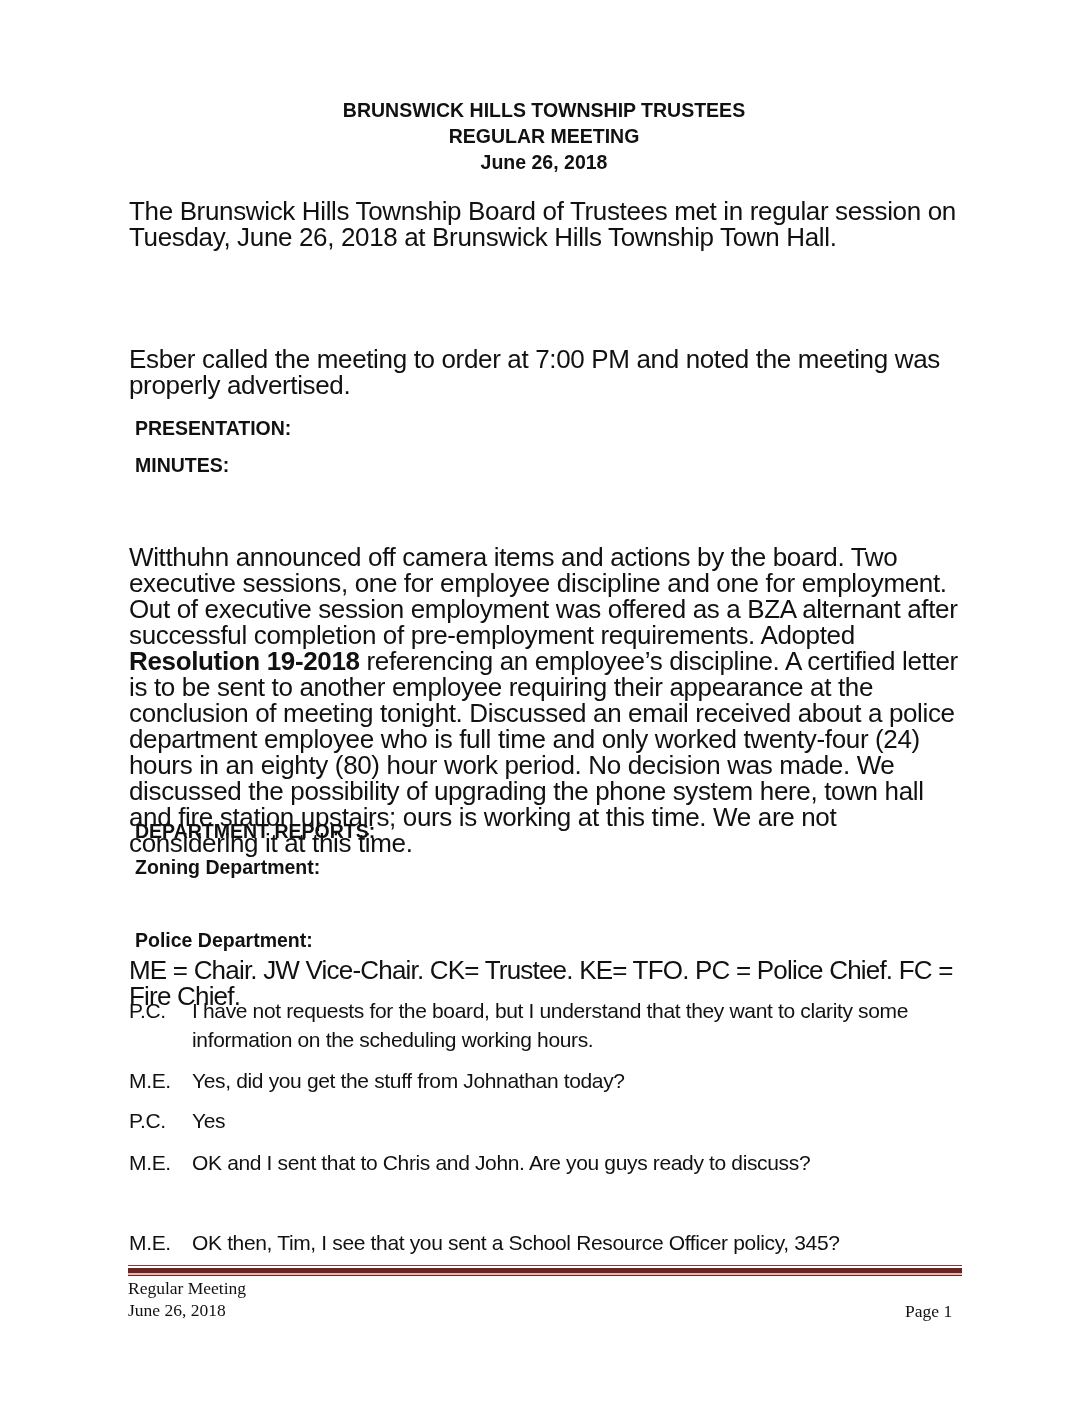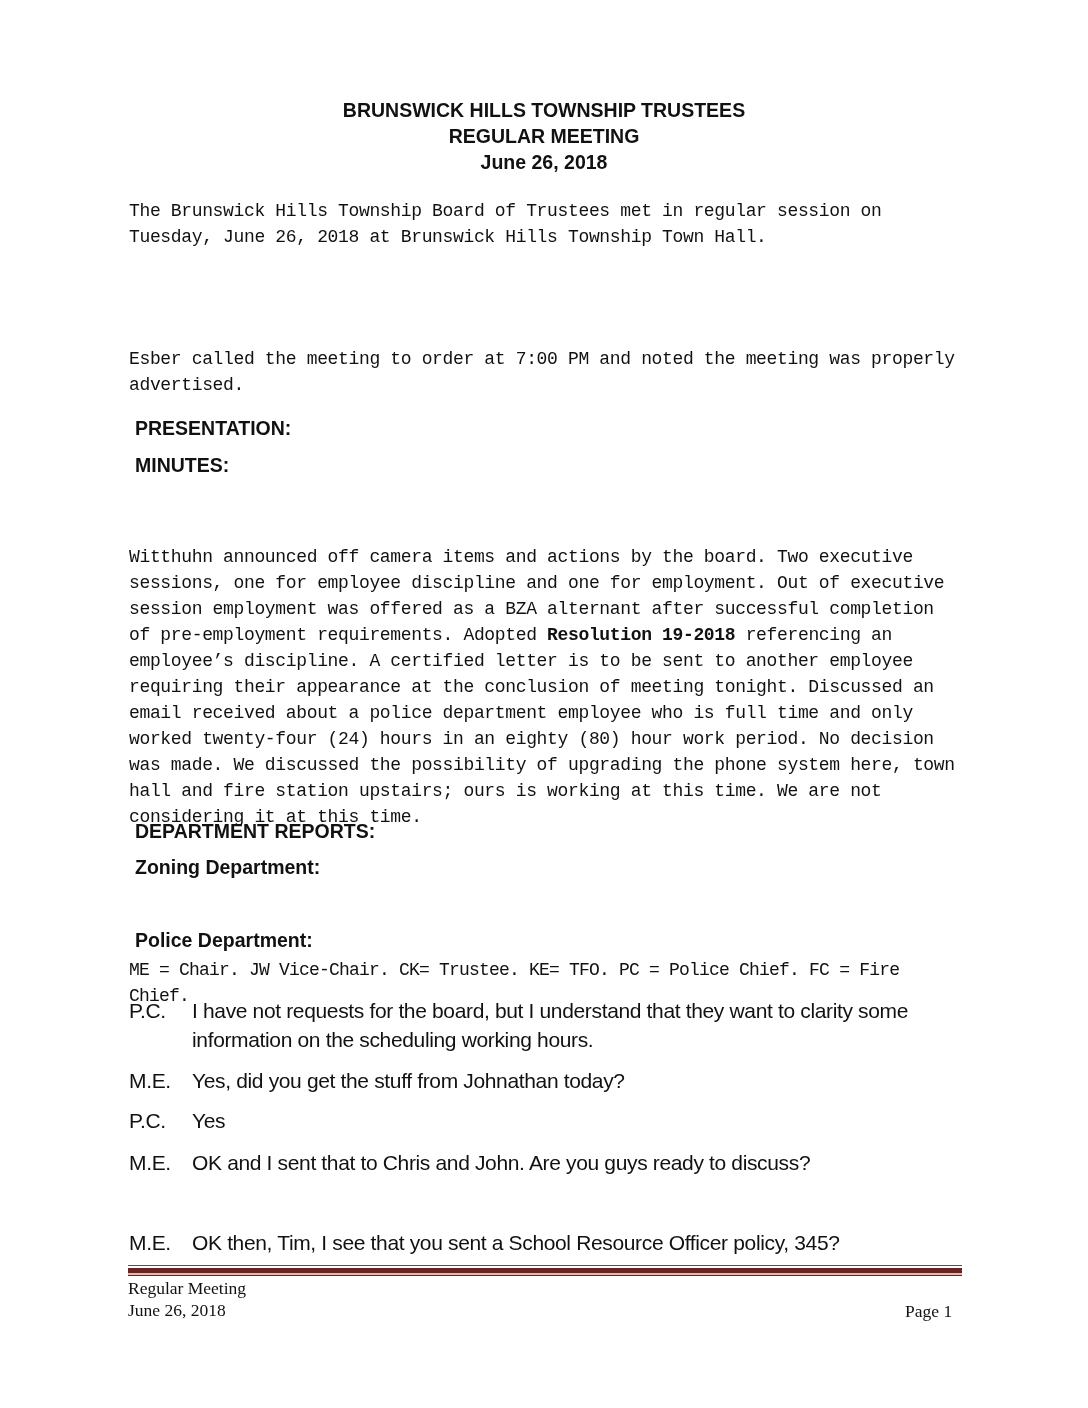--- a/index.html
+++ b/index.html
@@ -1,19 +1,19 @@
 <!DOCTYPE html>
 <html><head>
 <meta charset="utf-8">
 <style>
   html, body { margin: 0; padding: 0; background: #ffffff; }
   body { width: 1088px; height: 1408px; position: relative; overflow: hidden; color: #111; }
   .page { position: absolute; left: 0; top: 0; width: 1088px; height: 1408px; }
   .title { position: absolute; left: 0; width: 1088px; text-align: center; font-family: "Liberation Sans", sans-serif; font-weight: bold; font-size: 19.5px; line-height: 26px; }
-  .para { position: absolute; left: 129px; width: 835px; font-family: Liberation Mono, monospace; font-size: 18px; line-height: 26px; letter-spacing: -0.35px; margin: 0; }
+  .para { position: absolute; left: 129px; width: 835px; font-family: Liberation Sans, sans-serif; font-size: 26px; line-height: 26px; letter-spacing: -0.35px; margin: 0; }
   .heading { position: absolute; left: 129px; font-family: "Liberation Sans", sans-serif; font-weight: bold; font-size: 19.5px; line-height: 26px; margin: 6px; }
   .bold { font-weight: bold; }
   .dlg { position: absolute; left: 129px; width: 835px; font-family: "Liberation Sans", sans-serif; font-size: 21px; line-height: 29px; letter-spacing: -0.35px; }
   .dlg .spk { position: absolute; left: 0; top: 0; width: 60px; }
   .dlg .txt { display: block; margin-left: 63px; }
   .rule-thick { position: absolute; left: 128px; width: 834px; top: 1268px; height: 5px; background: #6b2424; }
   .rule-thin-top { position: absolute; left: 128px; width: 834px; top: 1265px; height: 1px; background: #8b3a3a; }
   .rule-light { position: absolute; left: 128px; width: 834px; top: 1273px; height: 2px; background: #e8b7b0; }
   .rule-thin-bot { position: absolute; left: 128px; width: 834px; top: 1275px; height: 1px; background: #6b2424; }
   .footer { position: absolute; font-family: "Liberation Serif", serif; font-size: 17.5px; line-height: 22px; color: #111; }

